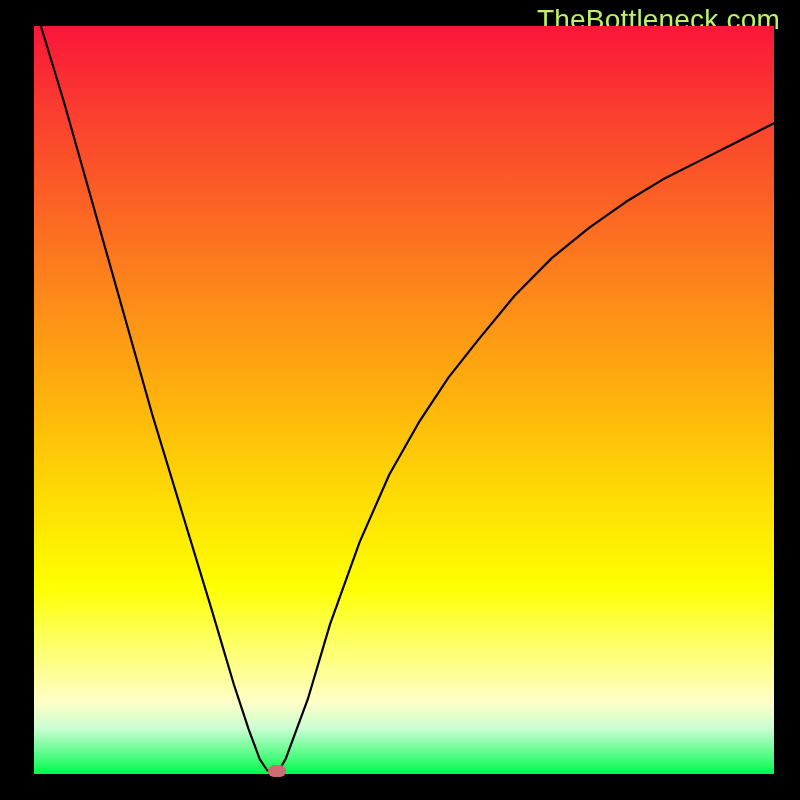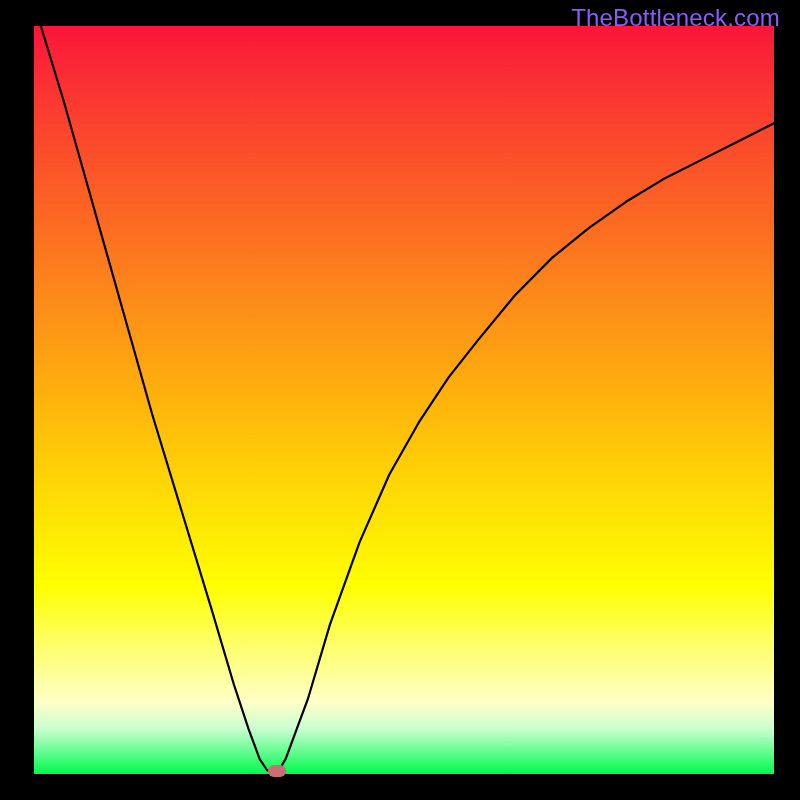--- a/index.html
+++ b/index.html
@@ -37,22 +37,22 @@
       #feffc8 90.5%,
       #c8fed0 94%,
       #65fc90 97%,
       #00fa4b 100%
     );
   }
   .watermark {
     position: absolute;
     top: 4px;
     right: 20px;
-    color: #8b5cf6;
-    font-size: 24px;
+    color: #bef264;
+    font-size: 28px;
     font-weight: 400;
     letter-spacing: 0.2px;
   }
   svg.curve {
     position: absolute;
     left: 0;
     top: 0;
     width: 740px;
     height: 748px;
   }

